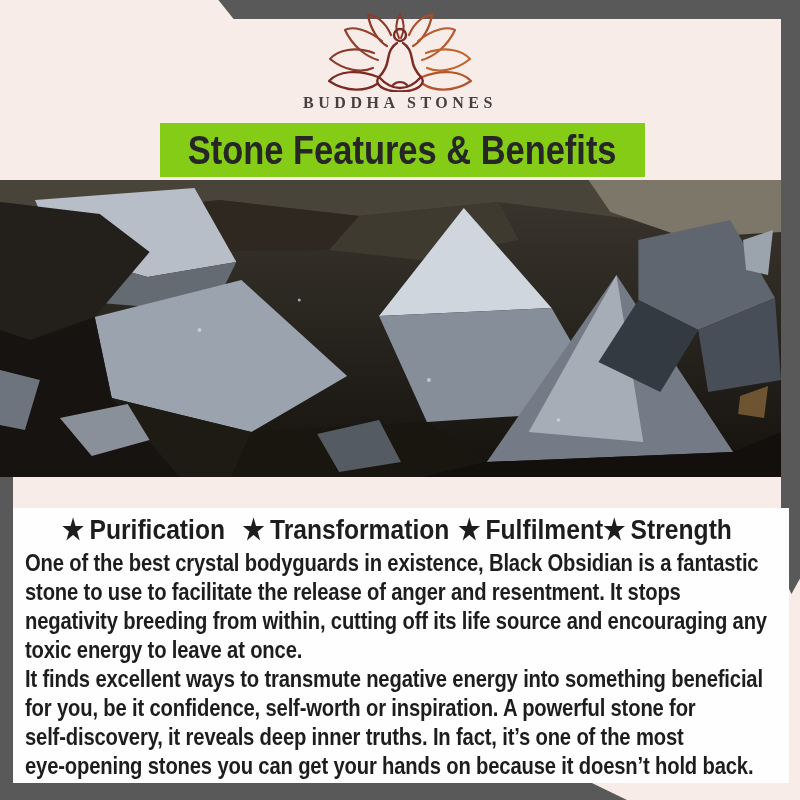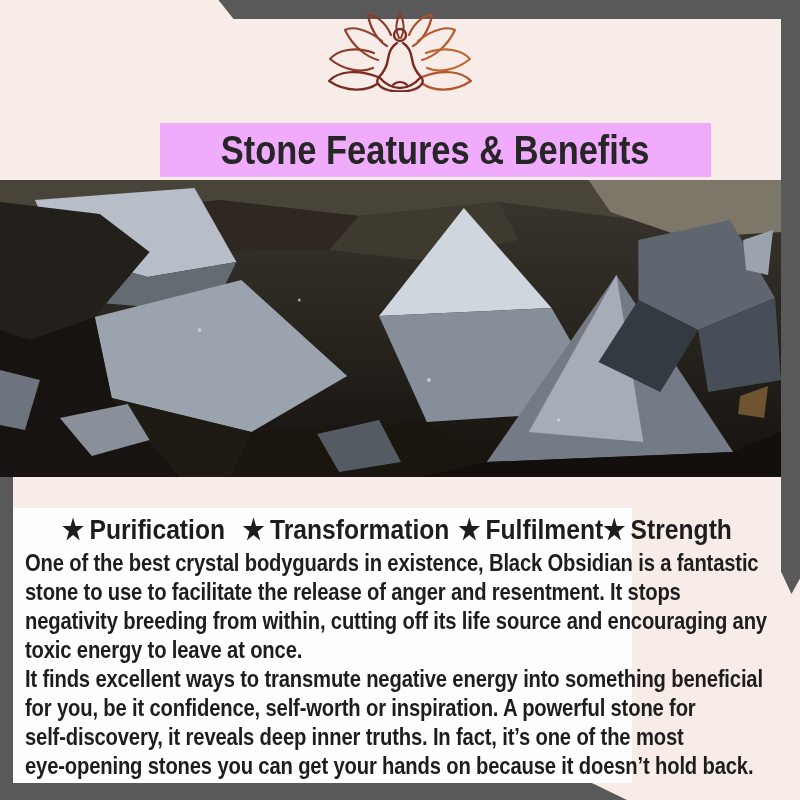--- a/index.html
+++ b/index.html
@@ -20,22 +20,22 @@
   
   .brand{position:absolute;left:0;top:10px;width:800px;text-align:center;}
   .brand svg{display:block;margin:0 auto;}
   .brand-name{
     margin-top:2px;
     font-family:"Liberation Serif", serif;
     font-size:16px;font-weight:600;letter-spacing:4.5px;color:#47413d;
   }
   
   .title-band{
-    position:absolute;left:160px;top:123px;width:551px;height:54px;
-    background:#f0abfc;display:flex;align-items:center;justify-content:center;
+    position:absolute;left:160px;top:123px;width:485px;height:54px;
+    background:#84cc16;display:flex;align-items:center;justify-content:center;
   }
   .title-band h1{
     margin:0;font-size:41px;font-weight:700;color:#262626;
     transform:scaleX(0.84);transform-origin:50% 50%;white-space:nowrap;
   }
   
   .photo{position:absolute;left:0;top:180px;width:781px;height:297px;}
   .photo svg{display:block;}
   .stone-label{
     position:absolute;left:0;top:259px;width:235px;height:33px;
@@ -43,21 +43,21 @@
     clip-path:polygon(0 0,94.5% 0,100% 100%,0 100%);
     display:flex;align-items:center;
   }
   .stone-label .stone-name{
     padding-left:24px;font-size:30px;font-weight:700;color:#ffffff;
     letter-spacing:0.5px;white-space:nowrap;
     transform:scaleX(0.9);transform-origin:0 50%;
   }
   
   .panel{
-    position:absolute;left:13px;top:508px;width:619px;height:275px;
+    position:absolute;left:13px;top:508px;width:776px;height:275px;
     background:#fefefe;
   }
   .features{
     position:absolute;left:0;top:3px;width:768px;text-align:center;
     font-size:28px;font-weight:700;color:#1d1d1d;line-height:38px;
     white-space:nowrap;transform:scaleX(0.88);transform-origin:50% 0;
   }
   .feat{display:inline-block;}
   .feat .star{margin-right:6px;}
   .feat:nth-child(1){margin-right:20px;}
@@ -100,20 +100,21 @@
         <path d="M-22,-15 C-42,-23 -62,-21 -71,-11 C-53,1 -33,-1 -23,-8" stroke="#7b2a24" stroke-width="2.2"></path>
         <path d="M22,-15 C42,-23 62,-21 71,-11 C53,1 33,-1 23,-8" stroke="#b3562e" stroke-width="2.2"></path>
 
         <circle cx="0" cy="-57" r="6" stroke="#7b2a24" stroke-width="2.4"></circle>
         <path d="M-3,-49 C-8,-46 -11,-40 -12,-33 C-13,-26 -16,-20 -21,-15" stroke="#7b2a24" stroke-width="2.4"></path>
         <path d="M3,-49 C8,-46 11,-40 12,-33 C13,-26 16,-20 21,-15" stroke="#7b2a24" stroke-width="2.4"></path>
         <path d="M-21,-15 C-14,-7 -7,-4 0,-4 C7,-4 14,-7 21,-15 C24,-12 23,-8 19,-5 C11,1 -11,1 -19,-5 C-23,-8 -24,-12 -21,-15 Z" stroke="#7b2a24" stroke-width="2.4"></path>
         <path d="M-7,-7 C-3,-11 3,-11 7,-7" stroke="#7b2a24" stroke-width="2.2"></path>
       </g>
     </svg>
+    <div class="brand-name">BUDDHA STONES</div>
   </div>
 
   <div class="title-band">
     <h1>Stone Features &amp; Benefits</h1>
   </div>
 
   <div class="photo">
     <svg width="781" height="297" viewBox="0 0 783 297" preserveAspectRatio="none">
       <defs>
         <linearGradient id="bgG" x1="0" y1="0" x2="0" y2="1">

